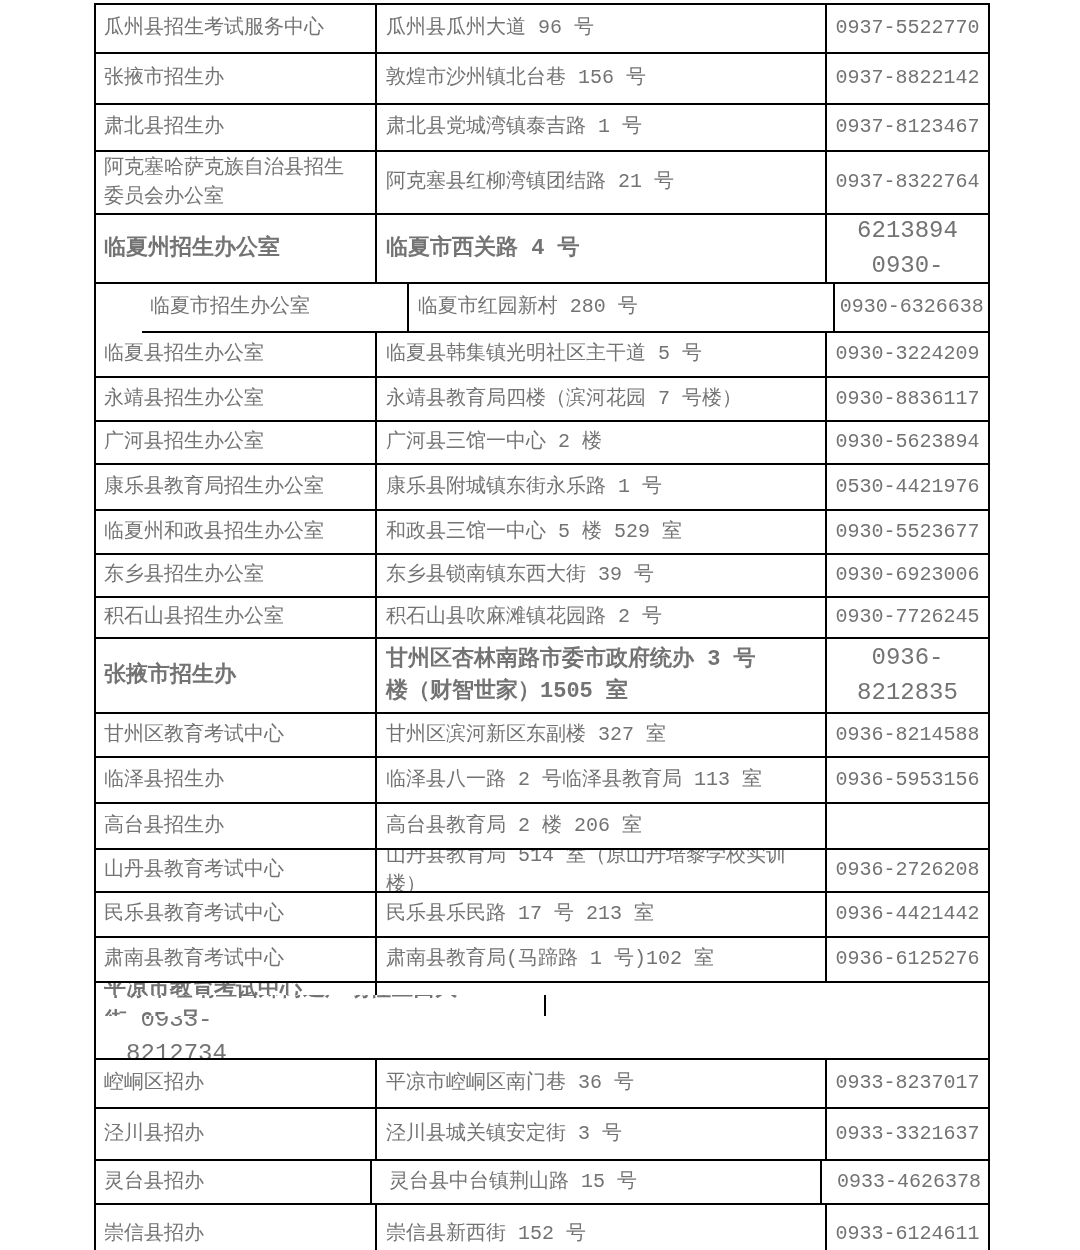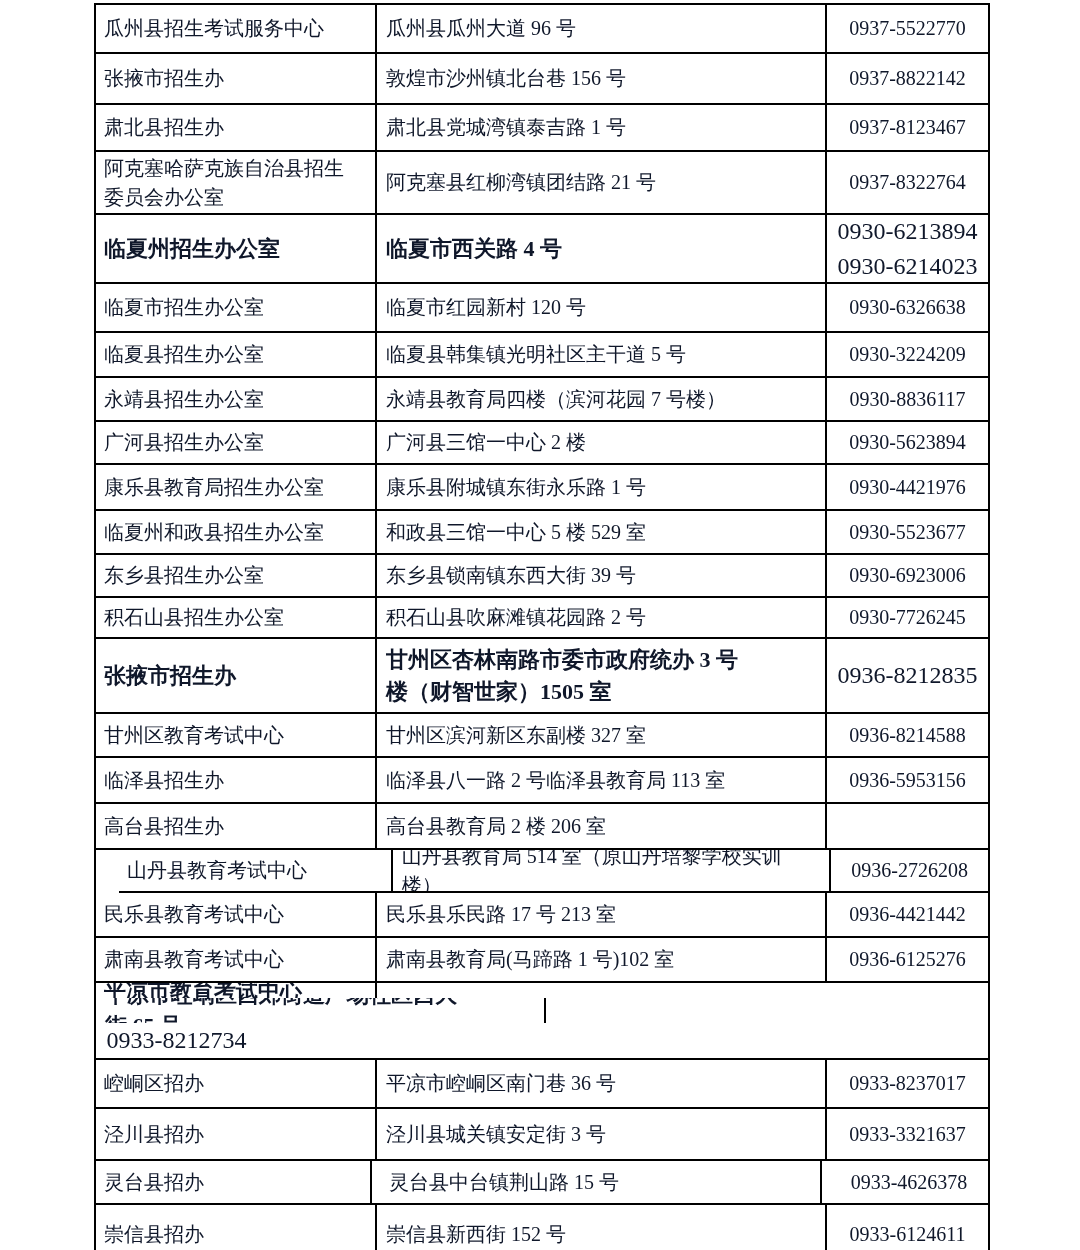--- a/index.html
+++ b/index.html
@@ -6,22 +6,22 @@
     margin: 0;
     padding: 0;
     background: #ffffff;
   }
   .page {
     position: relative;
     width: 1080px;
     height: 1250px;
     background: #ffffff;
     overflow: hidden;
-    font-family: Liberation Serif, serif;
-    color: #0f172a;
+    font-family: Liberation Mono, monospace;
+    color: #737373;
   }
   .contact-table {
     position: absolute;
     left: 94px;
     top: 3px;
     width: 896px;
     box-sizing: border-box;
     border: 2px solid #000000;
     border-bottom: none;
     display: flex;
@@ -98,44 +98,44 @@
 委员会办公室</div>
         <div class="cell addr">阿克塞县红柳湾镇团结路 21 号</div>
         <div class="cell phone">0937-8322764</div>
       </div>
       <div class="row bold" style="height: 69px;">
         <div class="cell name">临夏州招生办公室</div>
         <div class="cell addr">临夏市西关路 4 号</div>
         <div class="cell phone">0930-6213894
 0930-6214023</div>
       </div>
-      <div class="row" style="height: 49px;">
+      <div class="row" style="height: 49px; margin-left: 46px;">
         <div class="cell name">临夏市招生办公室</div>
-        <div class="cell addr">临夏市红园新村 120 号</div>
+        <div class="cell addr">临夏市红园新村 280 号</div>
         <div class="cell phone">0930-6326638</div>
       </div>
       <div class="row" style="height: 45px;">
         <div class="cell name">临夏县招生办公室</div>
         <div class="cell addr">临夏县韩集镇光明社区主干道 5 号</div>
         <div class="cell phone">0930-3224209</div>
       </div>
       <div class="row" style="height: 44px;">
         <div class="cell name">永靖县招生办公室</div>
         <div class="cell addr">永靖县教育局四楼（滨河花园 7 号楼）</div>
         <div class="cell phone">0930-8836117</div>
       </div>
       <div class="row" style="height: 43px;">
         <div class="cell name">广河县招生办公室</div>
         <div class="cell addr">广河县三馆一中心 2 楼</div>
         <div class="cell phone">0930-5623894</div>
       </div>
       <div class="row" style="height: 46px;">
         <div class="cell name">康乐县教育局招生办公室</div>
         <div class="cell addr">康乐县附城镇东街永乐路 1 号</div>
-        <div class="cell phone">0930-4421976</div>
+        <div class="cell phone">0530-4421976</div>
       </div>
       <div class="row" style="height: 44px;">
         <div class="cell name">临夏州和政县招生办公室</div>
         <div class="cell addr">和政县三馆一中心 5 楼 529 室</div>
         <div class="cell phone">0930-5523677</div>
       </div>
       <div class="row" style="height: 43px;">
         <div class="cell name">东乡县招生办公室</div>
         <div class="cell addr">东乡县锁南镇东西大街 39 号</div>
         <div class="cell phone">0930-6923006</div>
@@ -158,21 +158,21 @@
       </div>
       <div class="row" style="height: 46px;">
         <div class="cell name">临泽县招生办</div>
         <div class="cell addr">临泽县八一路 2 号临泽县教育局 113 室</div>
         <div class="cell phone">0936-5953156</div>
       </div>
       <div class="row" style="height: 46px;">
         <div class="cell name">高台县招生办</div>
         <div class="cell addr">高台县教育局 2 楼 206 室</div>
       </div>
-      <div class="row" style="height: 43px; margin-left: 23px;">
+      <div class="row" style="height: 43px;">
         <div class="cell name">山丹县教育考试中心</div>
         <div class="cell addr">山丹县教育局 514 室（原山丹培黎学校实训楼）</div>
         <div class="cell phone">0936-2726208</div>
       </div>
       <div class="row" style="height: 45px;">
         <div class="cell name">民乐县教育考试中心</div>
         <div class="cell addr">民乐县乐民路 17 号 213 室</div>
         <div class="cell phone">0936-4421442</div>
       </div>
       <div class="row" style="height: 45px;">

